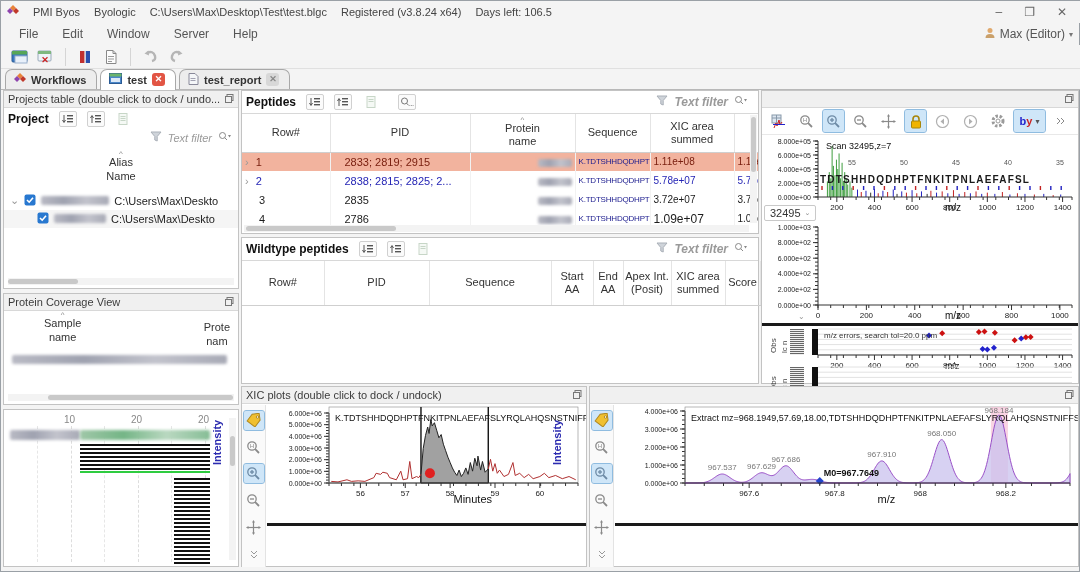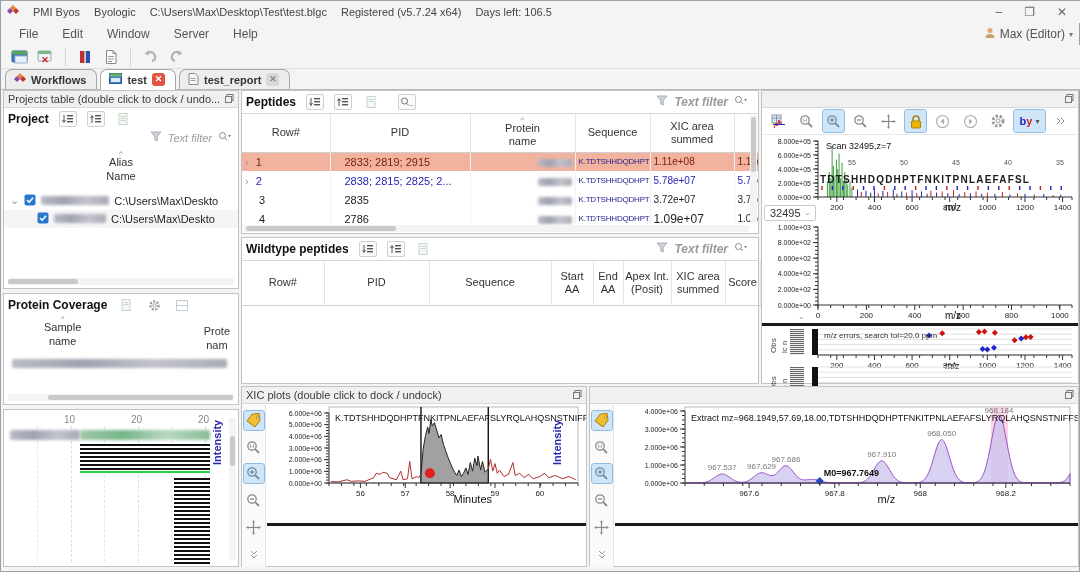--- a/index.html
+++ b/index.html
@@ -71,21 +71,21 @@
     <span>
       <svg width="12" height="12" viewBox="0 0 12 12">
           <path d="M6 0 L9 3 L6 6 L3 3 Z" fill="#e8833a"></path>
           <path d="M9 3 L12 6 L9 9 L6 6 Z" fill="#c0392b"></path>
           <path d="M3 3 L6 6 L3 9 L0 6 Z" fill="#8e44ad"></path>
         </svg>
     </span>
     <span class="seg">PMI Byos</span>
     <span class="seg">Byologic</span>
     <span class="seg">C:\Users\Max\Desktop\Test\test.blgc</span>
-    <span class="seg">Registered (v5.7.24 x64)</span>
+    <span class="seg">Registered (v3.8.24 x64)</span>
     <span class="seg">Days left: 106.5</span>
     <div id="wincontrols">
       <span>–</span>
       <span>❐</span>
       <span>✕</span>
     </div>
   </div>
 
   <div id="menubar" class="abs">
     <div class="menu-item">File</div>
@@ -249,41 +249,26 @@
           <span class="blurbar" style="width: 52px;"></span>
           <span style="white-space: nowrap; overflow: hidden; color: rgb(34, 34, 34);">C:\Users\Max\Deskto</span>
         </div>
       </div>
     <div class="scroll-h" style="left:4px; bottom:3px; width:226px;">
         <span class="thumb" style="left:0; width:70px;"></span>
       </div>
   </div>
 
   <div class="panel" style="left:2px; top:292px; width:236px; height:112px;">
-    <div class="sechead">
-      <span>Protein Coverage</span>
-      <span class="mini flat" style="opacity:.55;">
-          <svg width="11" height="12" viewBox="0 0 11 12">
-            <rect x="1" y="0.5" width="8" height="11" fill="#eef5ee" stroke="#9bb59b"></rect>
-            <rect x="2.5" y="3" width="5" height="1" fill="#9bb59b"></rect>
-            <rect x="2.5" y="5" width="5" height="1" fill="#9bb59b"></rect>
-          </svg>
-        </span>
-      <span class="mini flat">
-          <svg width="13" height="13" viewBox="0 0 13 13">
-            <circle cx="6.5" cy="6.5" r="4" fill="none" stroke="#9a9a9a" stroke-width="2.4" stroke-dasharray="2 1.4"></circle>
-            <circle cx="6.5" cy="6.5" r="1.6" fill="#fff" stroke="#9a9a9a"></circle>
-          </svg>
-        </span>
-      <span class="mini flat" style="opacity:.6;">
-          <svg width="12" height="11" viewBox="0 0 12 11">
-            <rect x="0.5" y="0.5" width="11" height="10" fill="none" stroke="#9ab"></rect>
-            <line x1="0.5" y1="5.5" x2="11.5" y2="5.5" stroke="#9ab"></line>
-          </svg>
-        </span>
+    <div class="phead">
+      <span>Protein Coverage View</span>
+      <span class="dock"><svg width="9" height="9" viewBox="0 0 9 9">
+            <rect x="2" y="0.5" width="6" height="6" fill="none" stroke="#777"></rect>
+            <rect x="0.5" y="2.5" width="6" height="6" fill="#f0f0f0" stroke="#777"></rect>
+          </svg></span>
     </div>
     <div style="display:flex; justify-content:space-between; padding:2px 8px 0 40px; text-align:center; color:#333; line-height:1.25;">
       <div>
           <span class="caret">^</span>
           <div title="Sample
 name">
             <div>Sample</div>
             <div>name</div>
           </div>
         </div>

